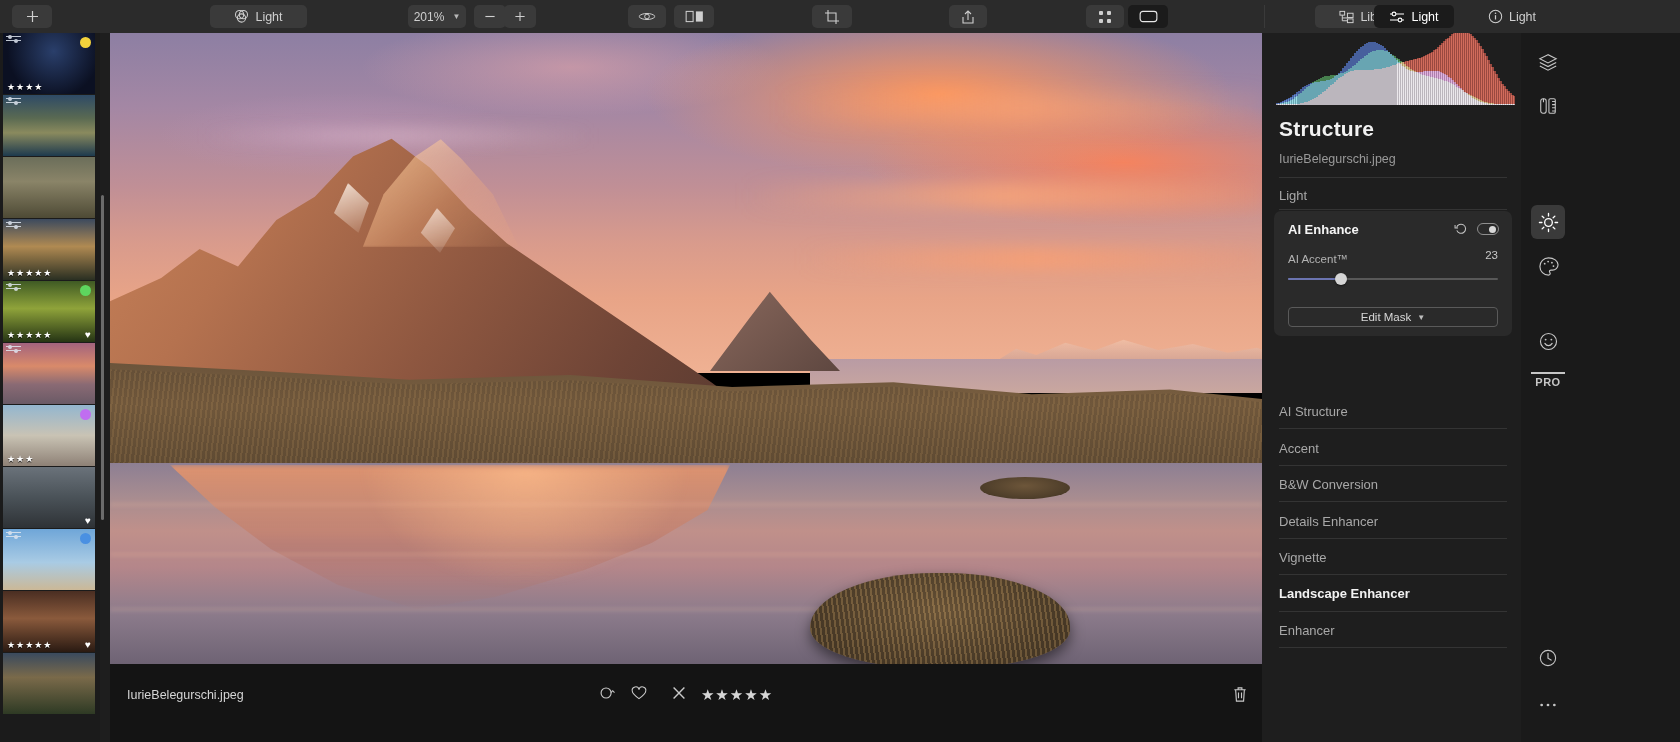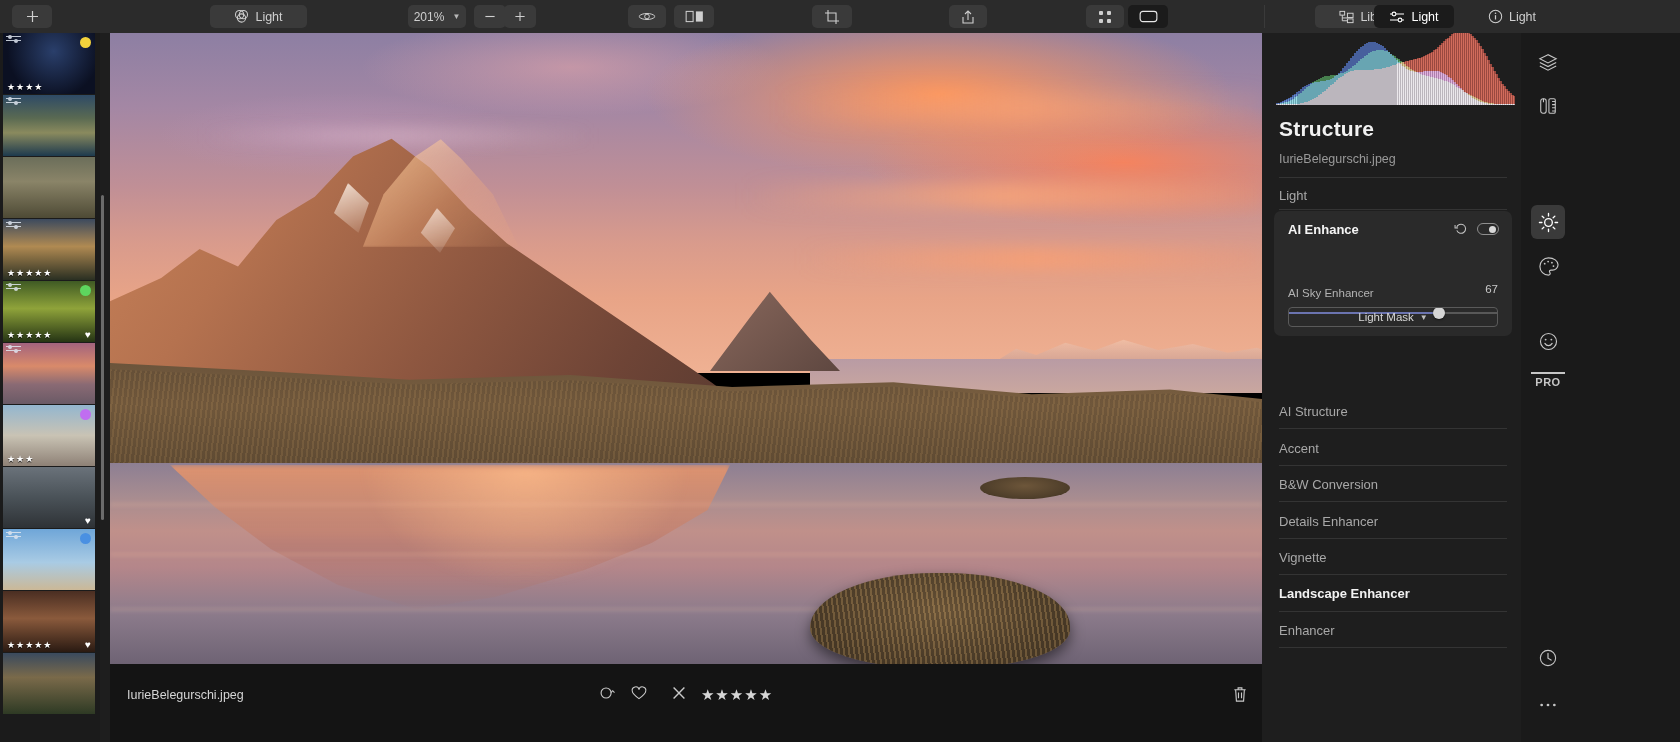--- a/index.html
+++ b/index.html
@@ -753,32 +753,32 @@
       <div class="ai-reset">
         <svg width="14" height="14" viewBox="0 0 16 16">
             <path d="M3 6.5A5.2 5.2 0 1 1 3.2 9.6" stroke="#c2c2c2" stroke-width="1.2" fill="none"></path>
             <path d="M1.2 3.4v3.4h3.4" stroke="#c2c2c2" stroke-width="1.2" fill="none"></path>
           </svg>
       </div>
       <div class="ai-toggle">
           <i></i>
         </div>
 
-
-      <div class="slider-row" style="top:72px">
-        <span class="slider-label">AI Sky Enhancer</span>
-        <span class="slider-val">67</span>
+      <div class="slider-row" style="top:38px">
+        <span class="slider-label">AI Accent™</span>
+        <span class="slider-val">23</span>
         <div class="track">
-          <div class="fill" id="fill1" style="width: 72%;"></div>
-            <div class="knob" id="knob1" style="left: calc(72% - 6px);"></div>
+          <div class="fill" id="fill0" style="width: 25%;"></div>
+            <div class="knob" id="knob0" style="left: calc(25% - 6px);"></div>
         </div>
       </div>
 
+
       <div class="edit-mask">
-        <span>Light Mask</span>
+        <span>Edit Mask</span>
         <span class="caret">▼</span>
       </div>
     </div>
 
     <div class="flist-item" style="top:371px">AI Structure</div>
     <div class="sep" style="top:395px"></div>
     <div class="flist-item" style="top:408px">Accent</div>
     <div class="sep" style="top:432px"></div>
     <div class="flist-item" style="top:444px">B&amp;W Conversion</div>
     <div class="sep" style="top:468px"></div>

